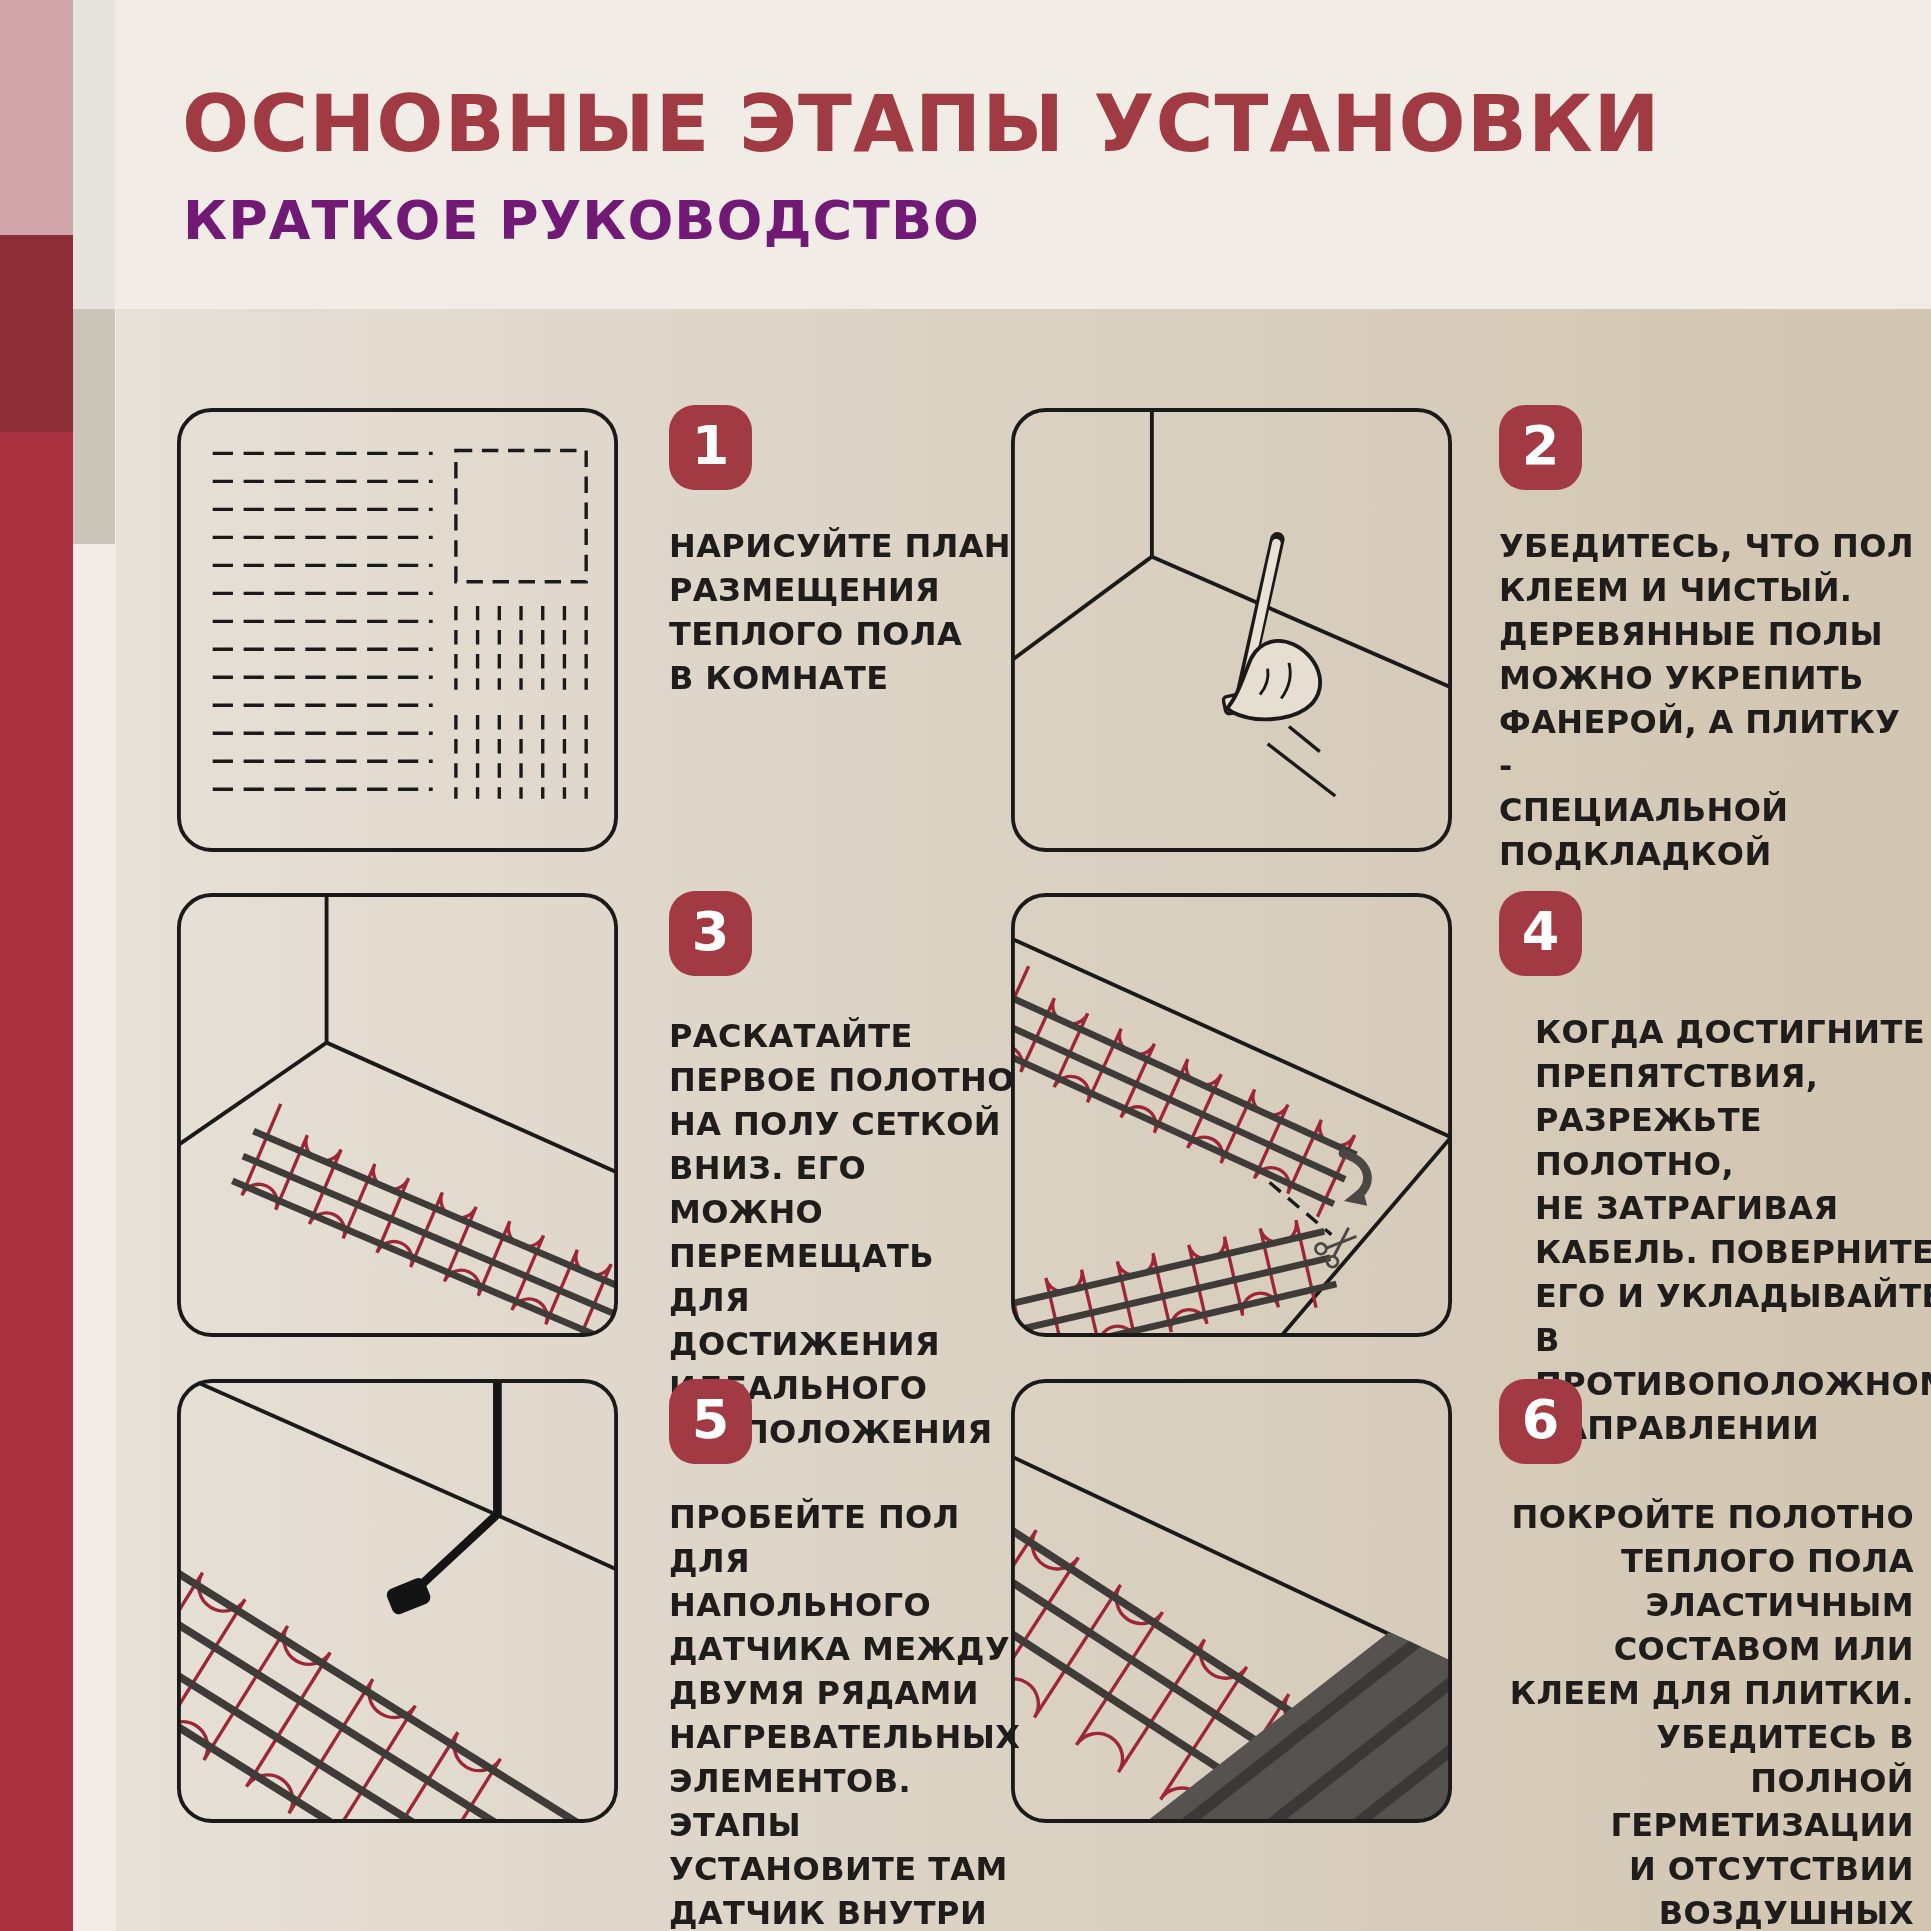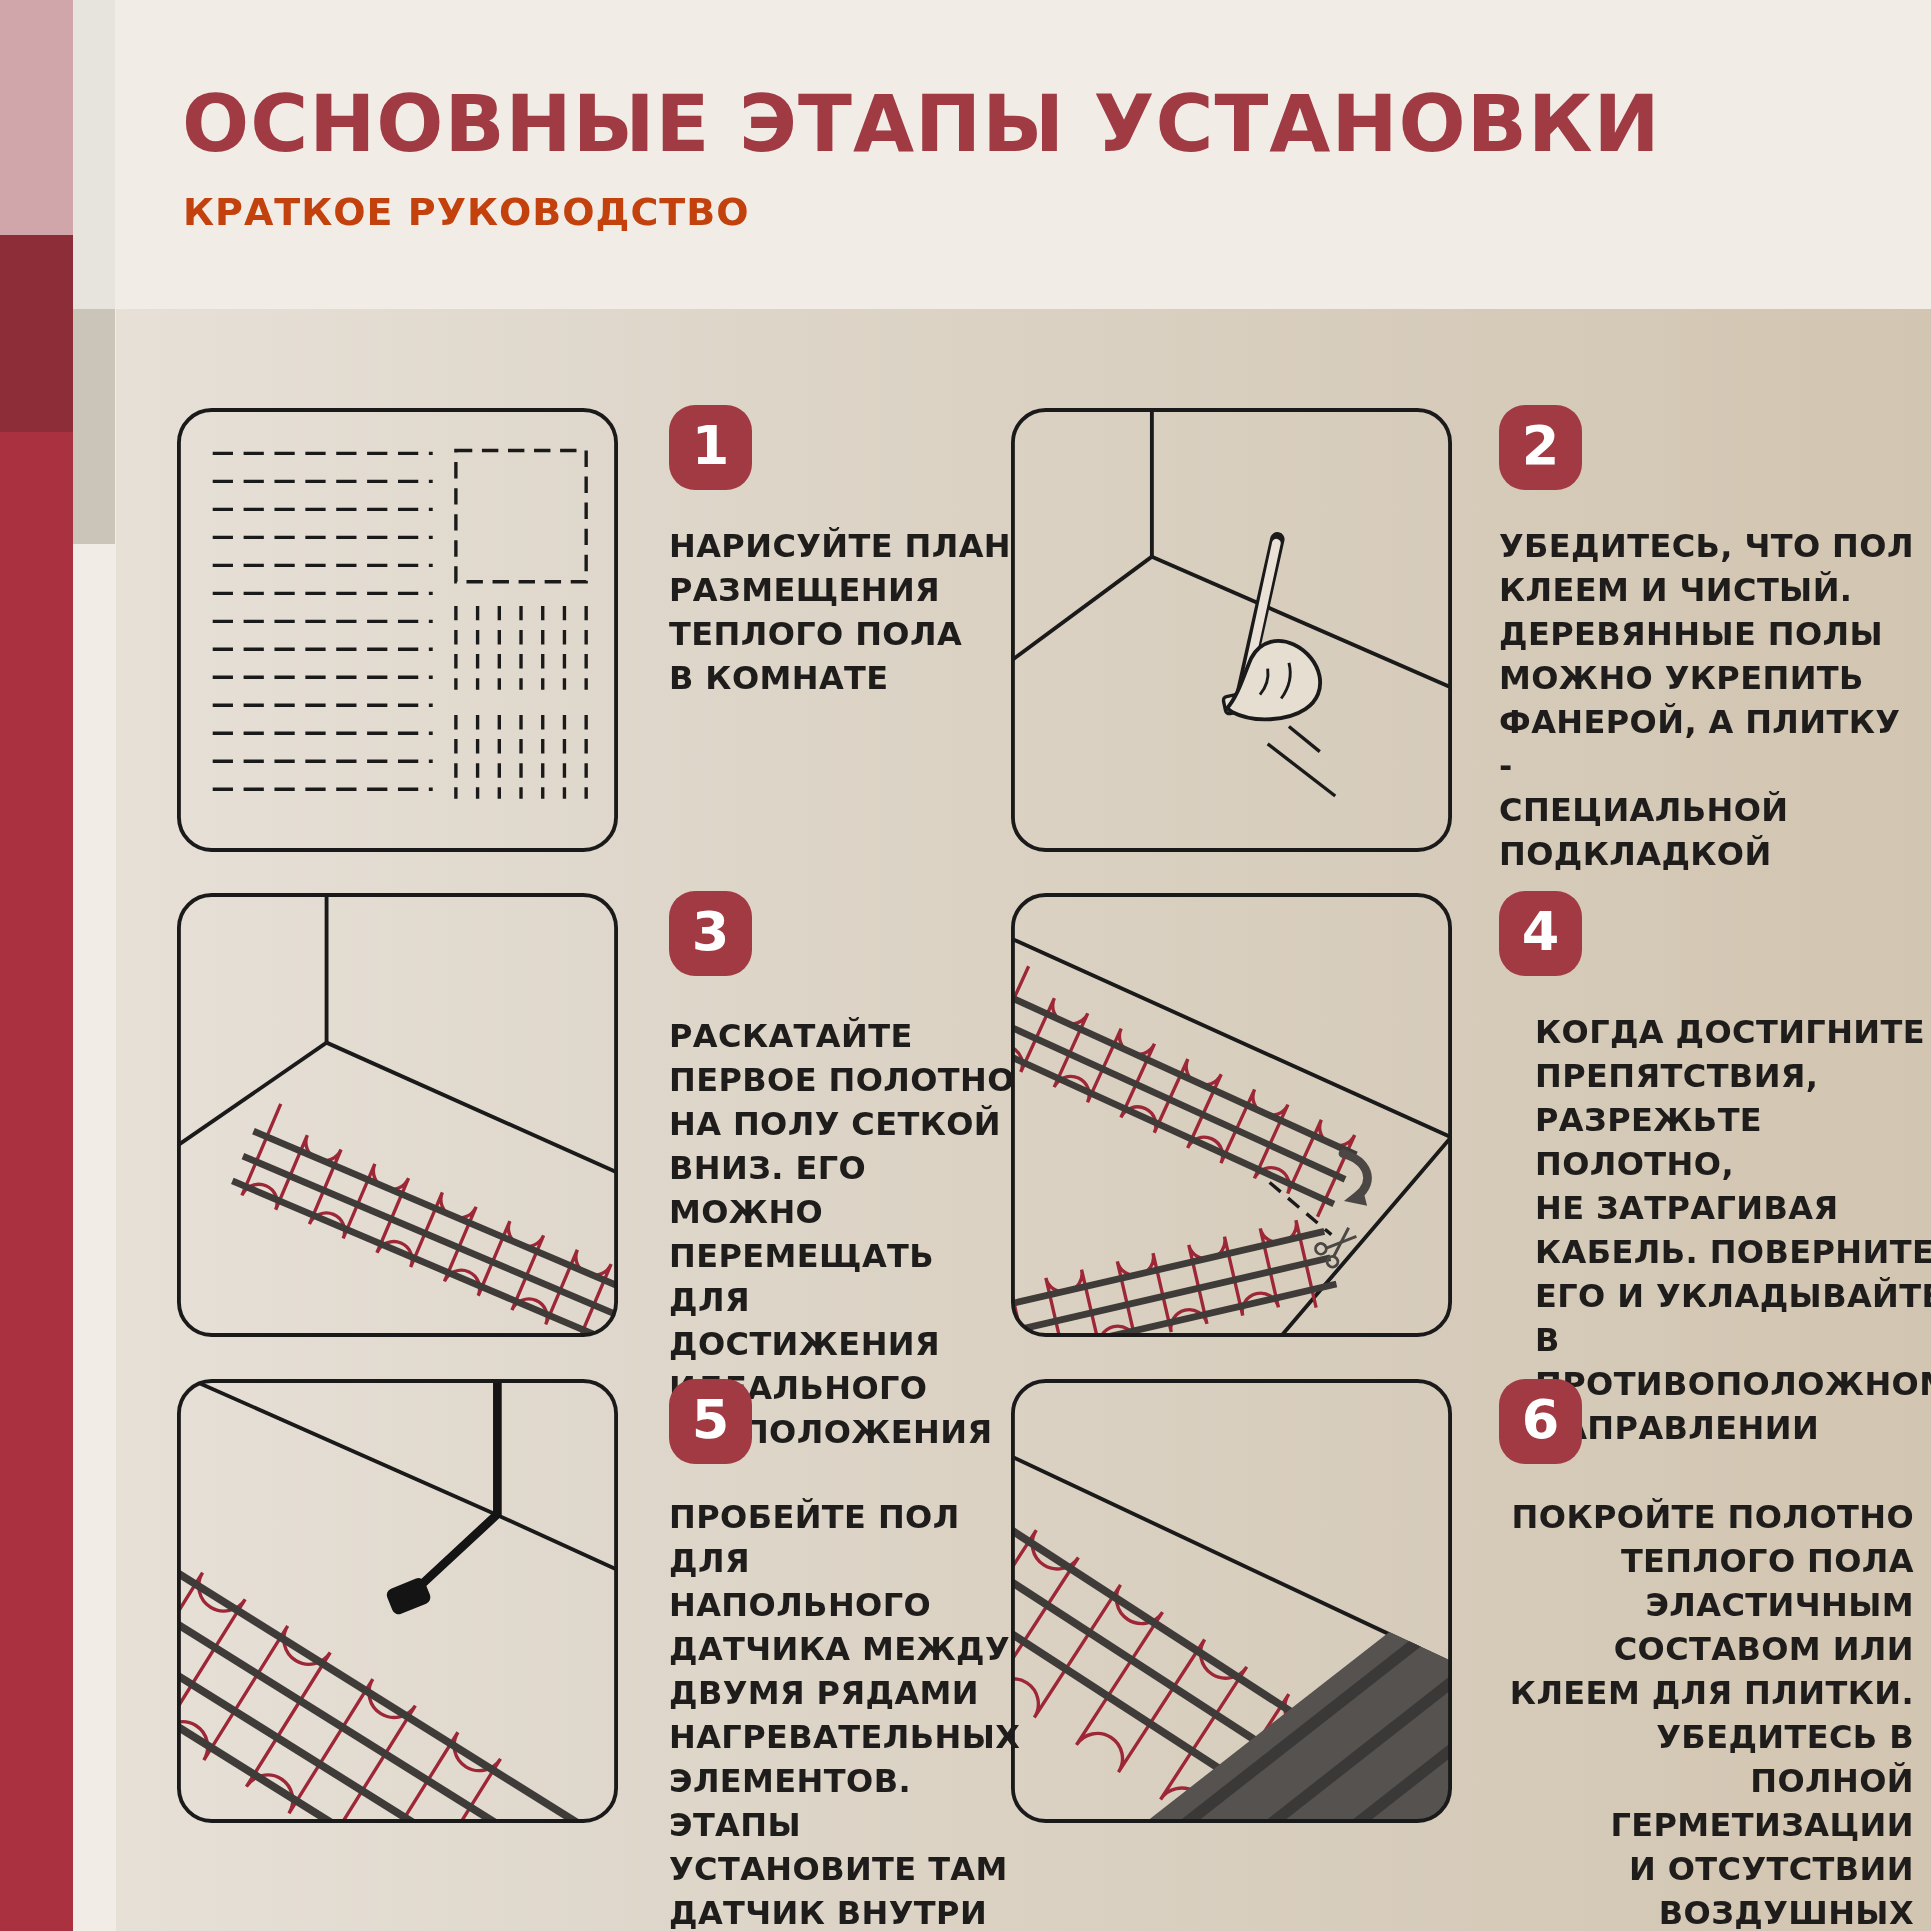--- a/index.html
+++ b/index.html
@@ -14,22 +14,22 @@
   .bar-maroon{left:0;top:235px;width:73px;height:197px;background:#8d2d38;}
   .bar-red{left:0;top:432px;width:73px;height:1499px;background:#a93140;}
   .strip-top{left:73px;top:0;width:42px;height:309px;background:#e7e3dd;}
   .strip-bottom{left:73px;top:309px;width:42px;height:235px;background:#cbc4b8;}
   
   .panel{left:116px;top:309px;width:1815px;height:1622px;
     background:linear-gradient(90deg,#e7e0d7 0%,#ddd5c8 35%,#d2c5b1 100%);}
   
   .title{left:182px;top:83px;font-size:79px;line-height:1.05;font-weight:bold;
     color:#a03a43;letter-spacing:1px;white-space:nowrap;}
-  .subtitle{left:183px;top:193px;font-size:38px;line-height:1.05;font-weight:bold;
-    color:#c2410c;letter-spacing:1px;white-space:nowrap;}
+  .subtitle{left:183px;top:193px;font-size:54px;line-height:1.05;font-weight:bold;
+    color:#701a75;letter-spacing:1px;white-space:nowrap;}
   
   .badge{width:83px;height:85px;background:#a23a44;border-radius:26px;
     display:flex;align-items:center;justify-content:center;}
   .badge span{color:#ffffff;font-size:54px;font-weight:bold;transform:translateY(-1.9px);}
   .step-text{font-size:32px;font-weight:bold;color:#1f1d1b;line-height:44px;
     letter-spacing:0.4px;white-space:pre-line;}
   svg.card{position:absolute;}
   .card-border{fill:none;stroke:#1a1a1a;stroke-width:4px;}
   .thin{stroke:#1a1a1a;stroke-width:4;fill:none;}
   .dash{stroke:#1a1a1a;stroke-width:3.5;fill:none;}

